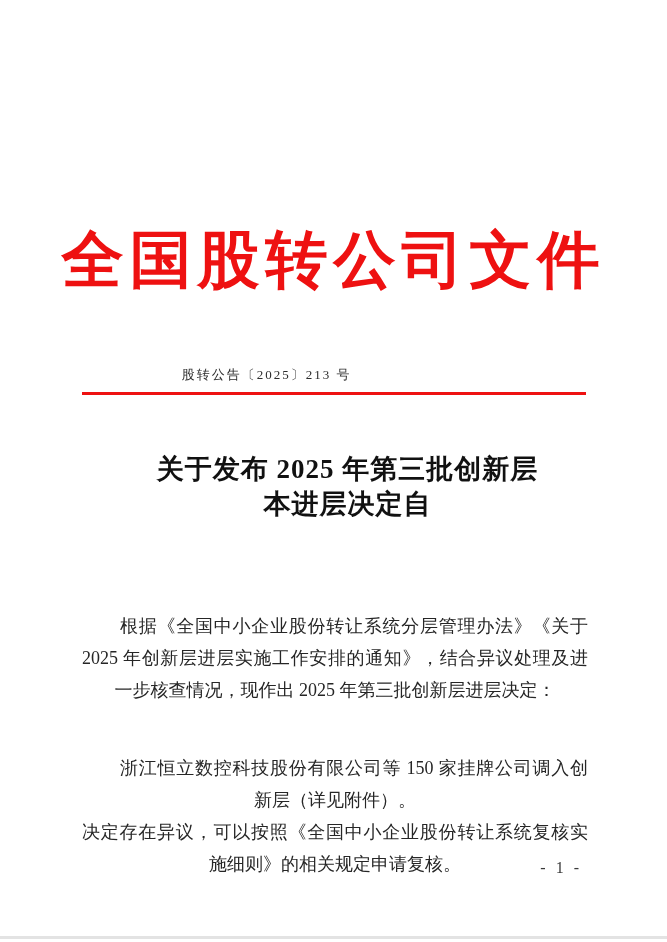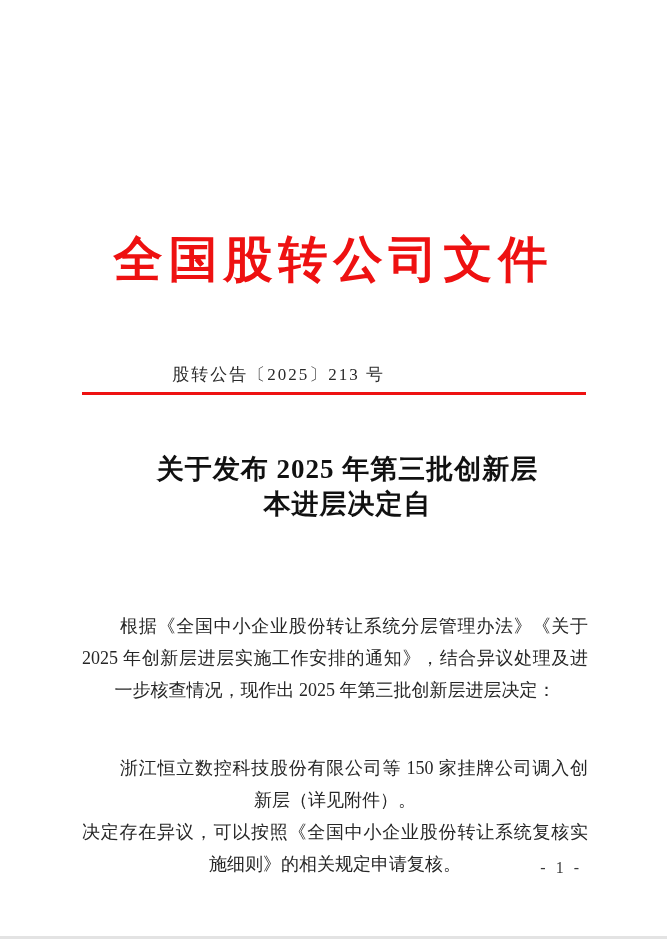--- a/index.html
+++ b/index.html
@@ -16,38 +16,37 @@
     overflow: hidden;
     font-family: "Liberation Serif", "DejaVu Serif", serif;
     color: #222222;
   }
   .banner-title {
     position: absolute;
     top: 225px;
     left: 0;
     width: 667px;
     text-align: center;
-    font-size: 49px;
+    font-size: 62px;
     line-height: 70px;
     font-weight: bold;
     letter-spacing: 6px;
     white-space: nowrap;
     color: var(--red, #ee1111);
   }
   .doc-number {
     position: absolute;
     top: 364px;
     left: 0;
     width: 533px;
     text-align: center;
-    font-size: 17px;
+    font-size: 13px;
     line-height: 22px;
     letter-spacing: 2px;
     color: #2b2b2b;
-    margin-left: 12px;
   }
   .red-line {
     position: absolute;
     top: 392px;
     left: 82px;
     width: 504px;
     height: 3px;
     background: var(--red, #ee1111);
   }
   .heading {

